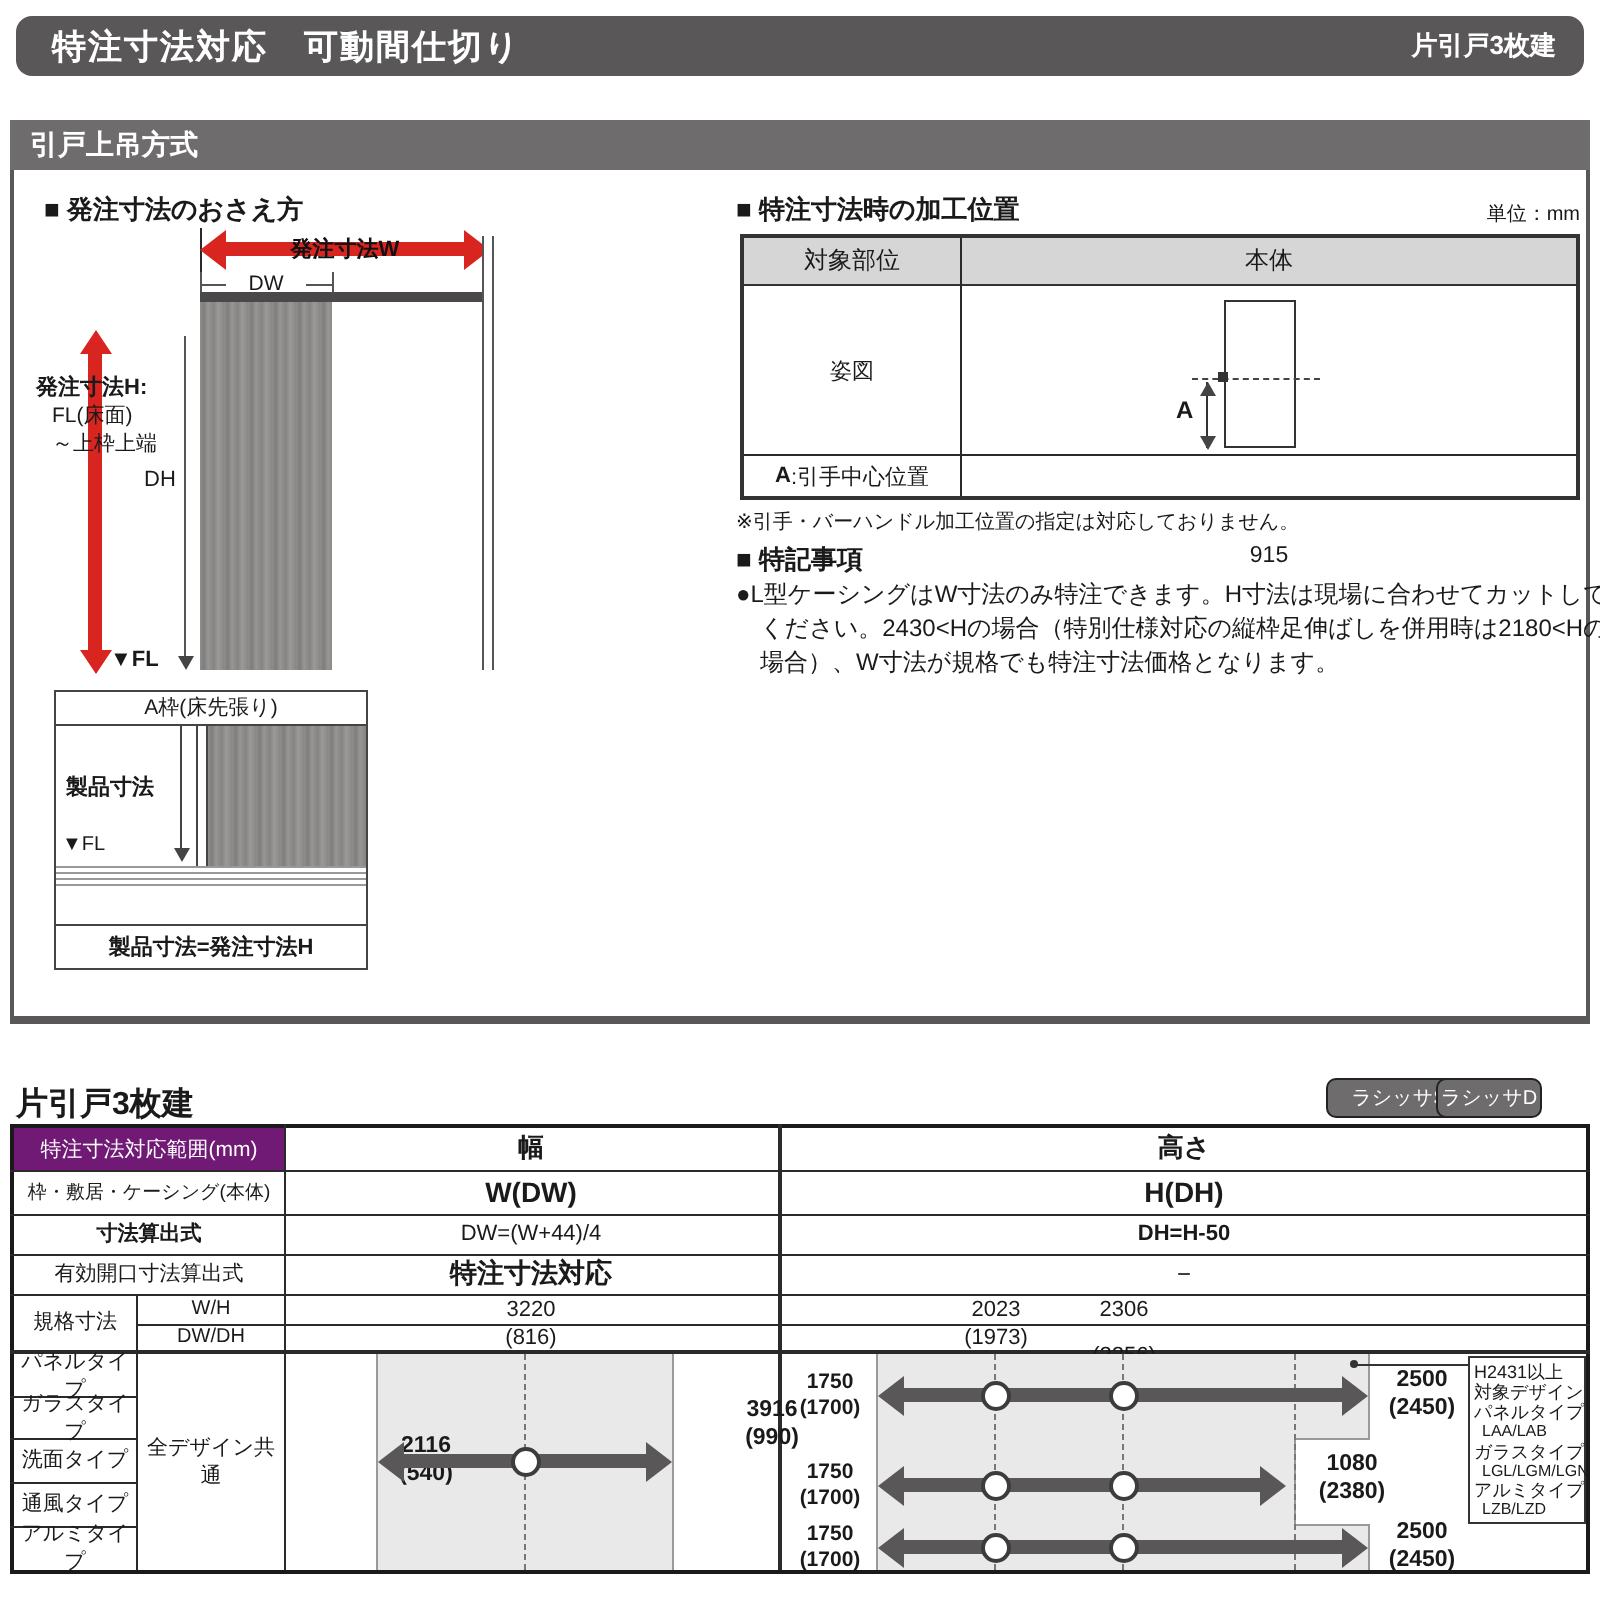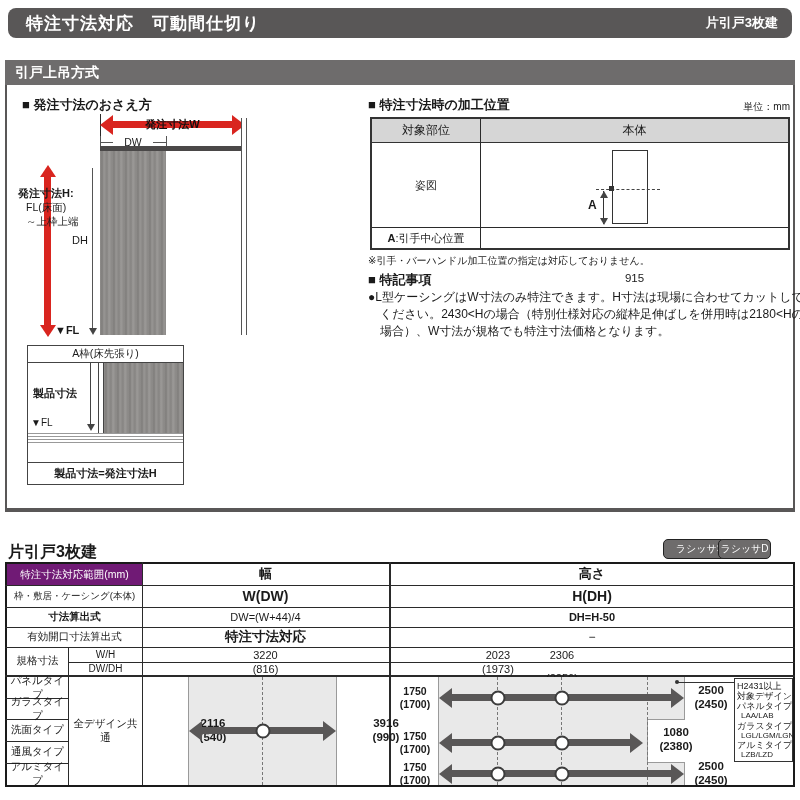--- a/index.html
+++ b/index.html
@@ -170,21 +170,21 @@
   <div class="abs c" style="left:69px;top:677px;width:73px;height:108px;font-size:10.5px;">全デザイン共通</div>
 
   <div class="abs band" style="left:188px;top:677px;width:149px;height:108px;"></div>
   <div class="abs dash" style="left:262px;top:677px;height:108px;"></div>
   <div class="abs c col dim2" style="left:142px;top:717px;width:46px;height:28px;margin-left:48px;">
     <span>2116</span>
     <span>(540)</span>
   </div>
   <div class="abs ar-h gray" style="left:202px;top:727px;width:121px;"></div>
   <div class="mk" style="left:263px;top:731px;"></div>
-  <div class="abs c col dim2" style="left:337px;top:717px;width:50px;height:28px;padding-left:48px;">
+  <div class="abs c col dim2" style="left:337px;top:699px;width:50px;height:28px;padding-left:48px;">
     <span>3916</span>
     <span>(990)</span>
   </div>
 
   <div class="abs band" style="left:438px;top:677px;width:247px;height:42px;"></div>
   <div class="abs band" style="left:438px;top:719px;width:210px;height:44px;"></div>
   <div class="abs band" style="left:438px;top:763px;width:247px;height:22px;"></div>
   <div class="abs" style="left:648px;top:719px;width:37px;height:1px;background:#9a9a9a;"></div>
   <div class="abs" style="left:648px;top:762px;width:37px;height:1px;background:#9a9a9a;"></div>
   <div class="abs dash" style="left:497px;top:677px;height:108px;"></div>

